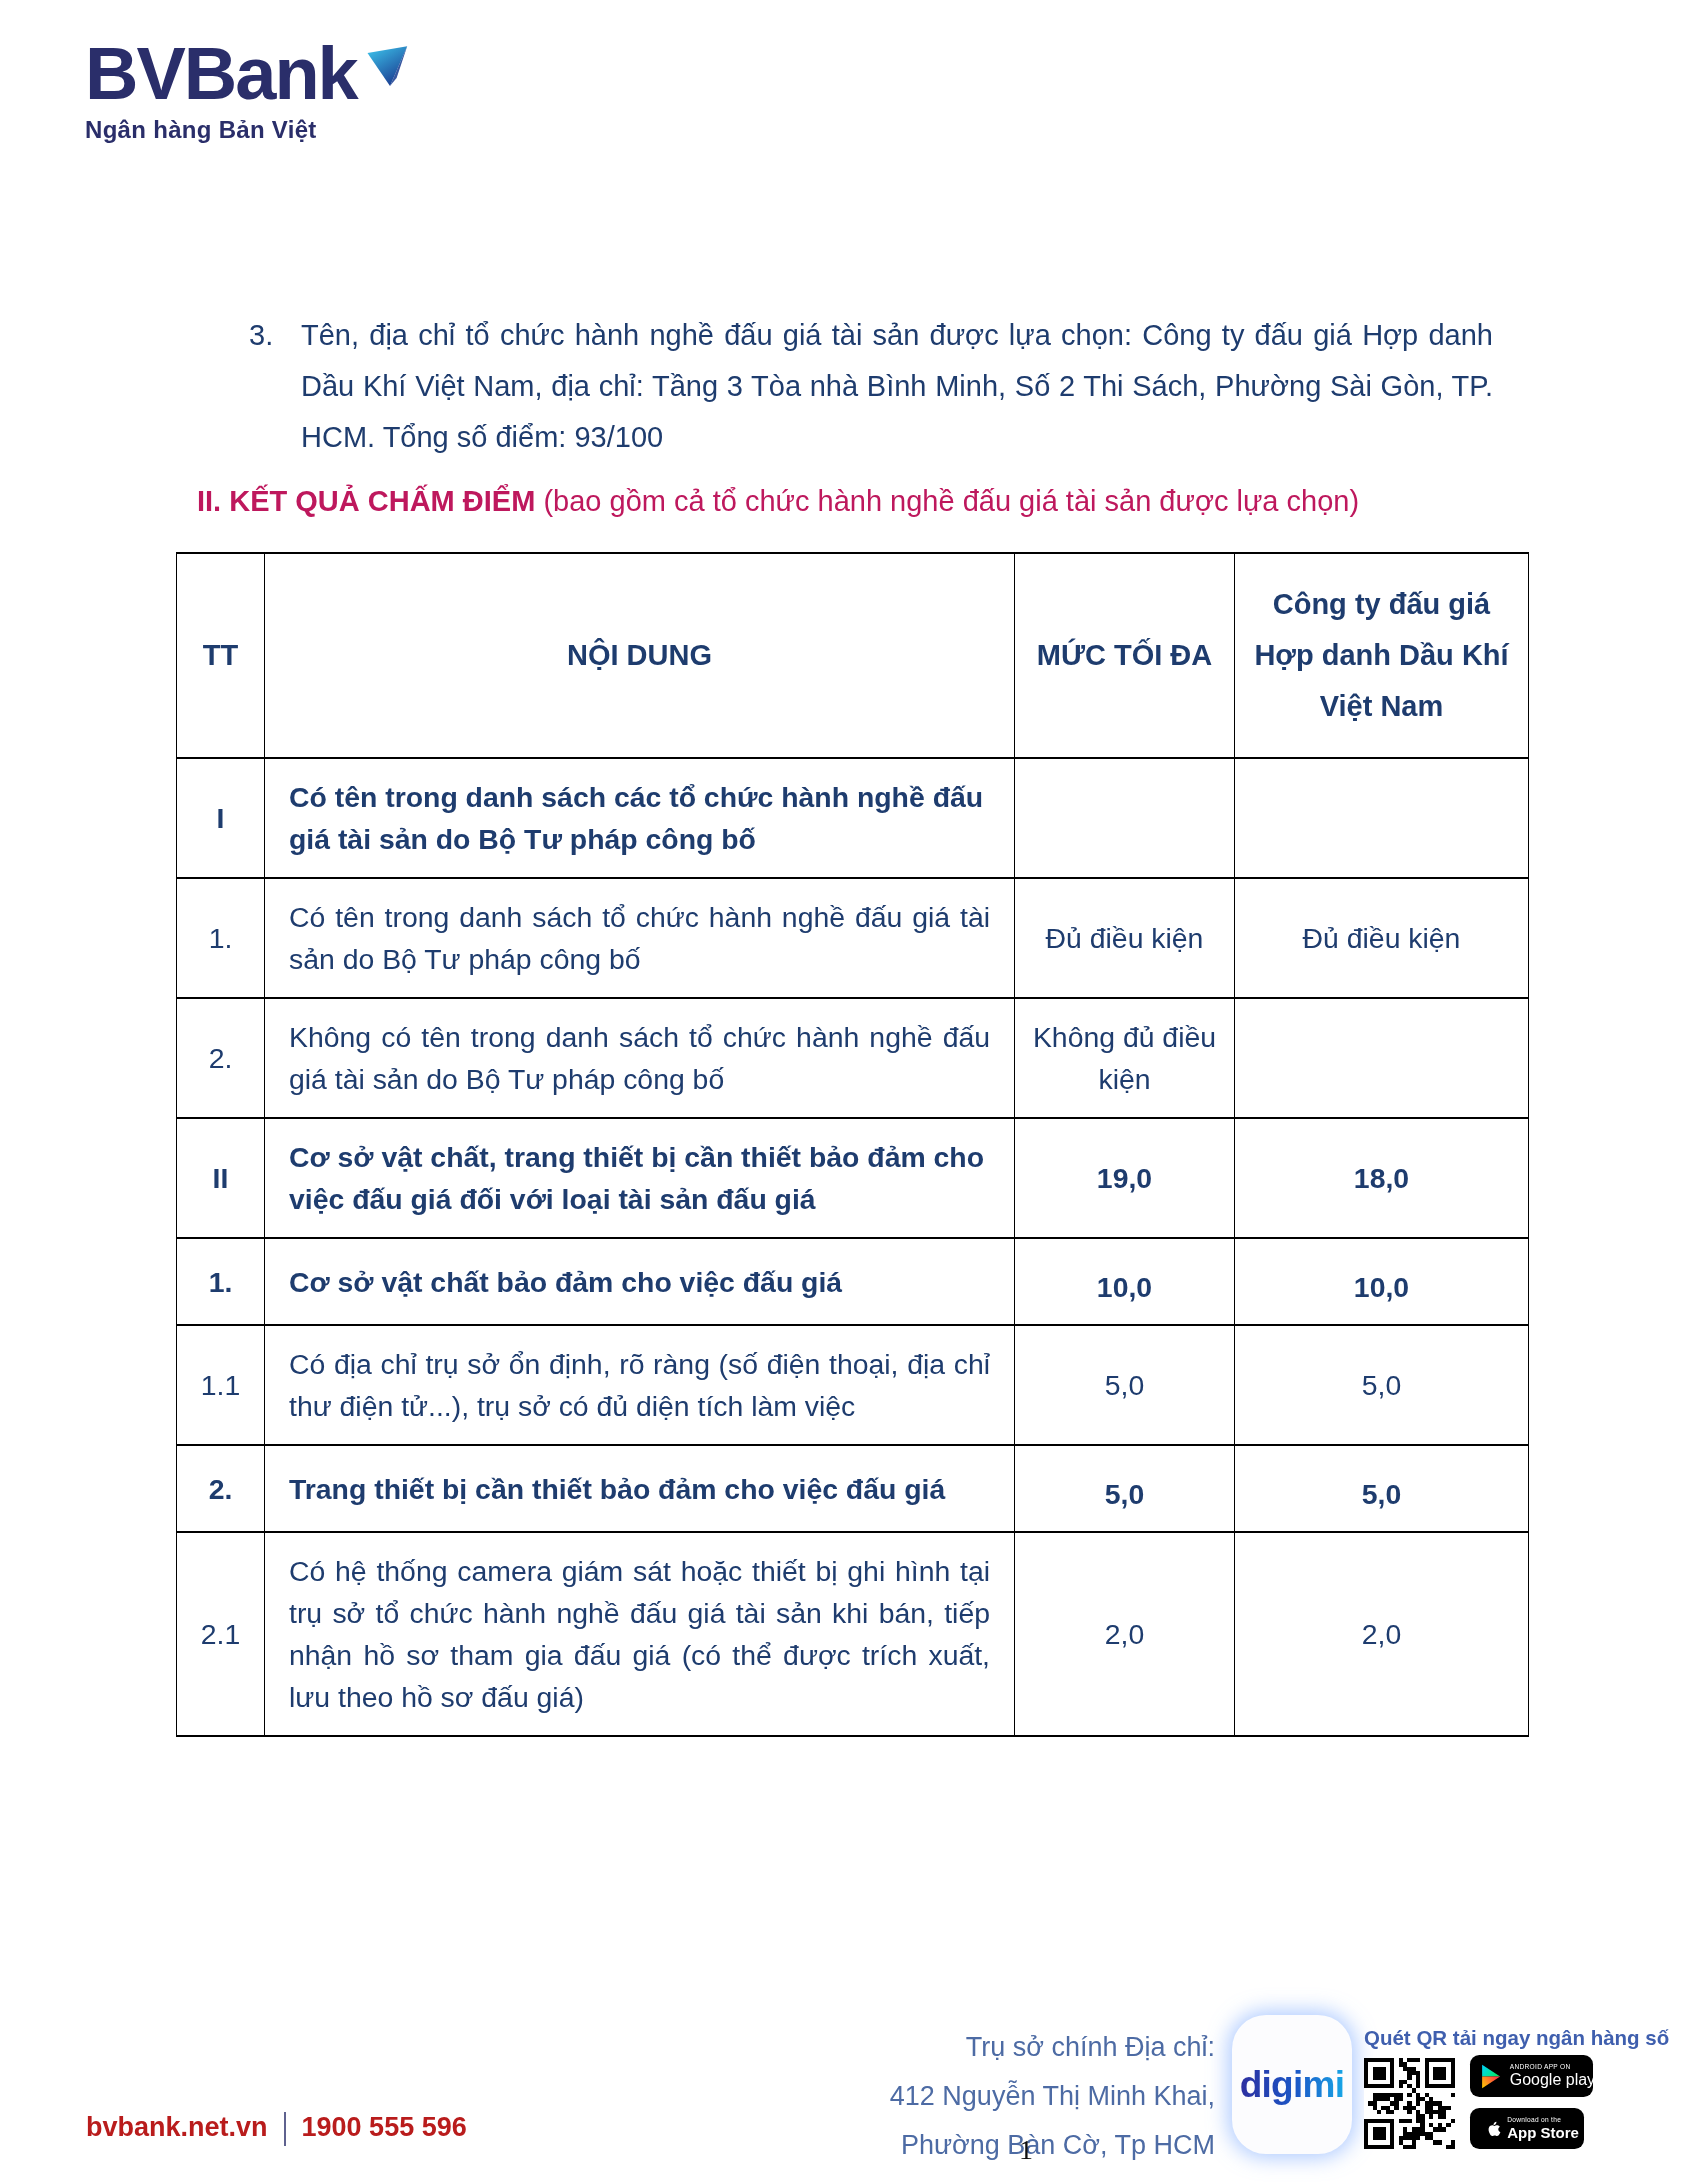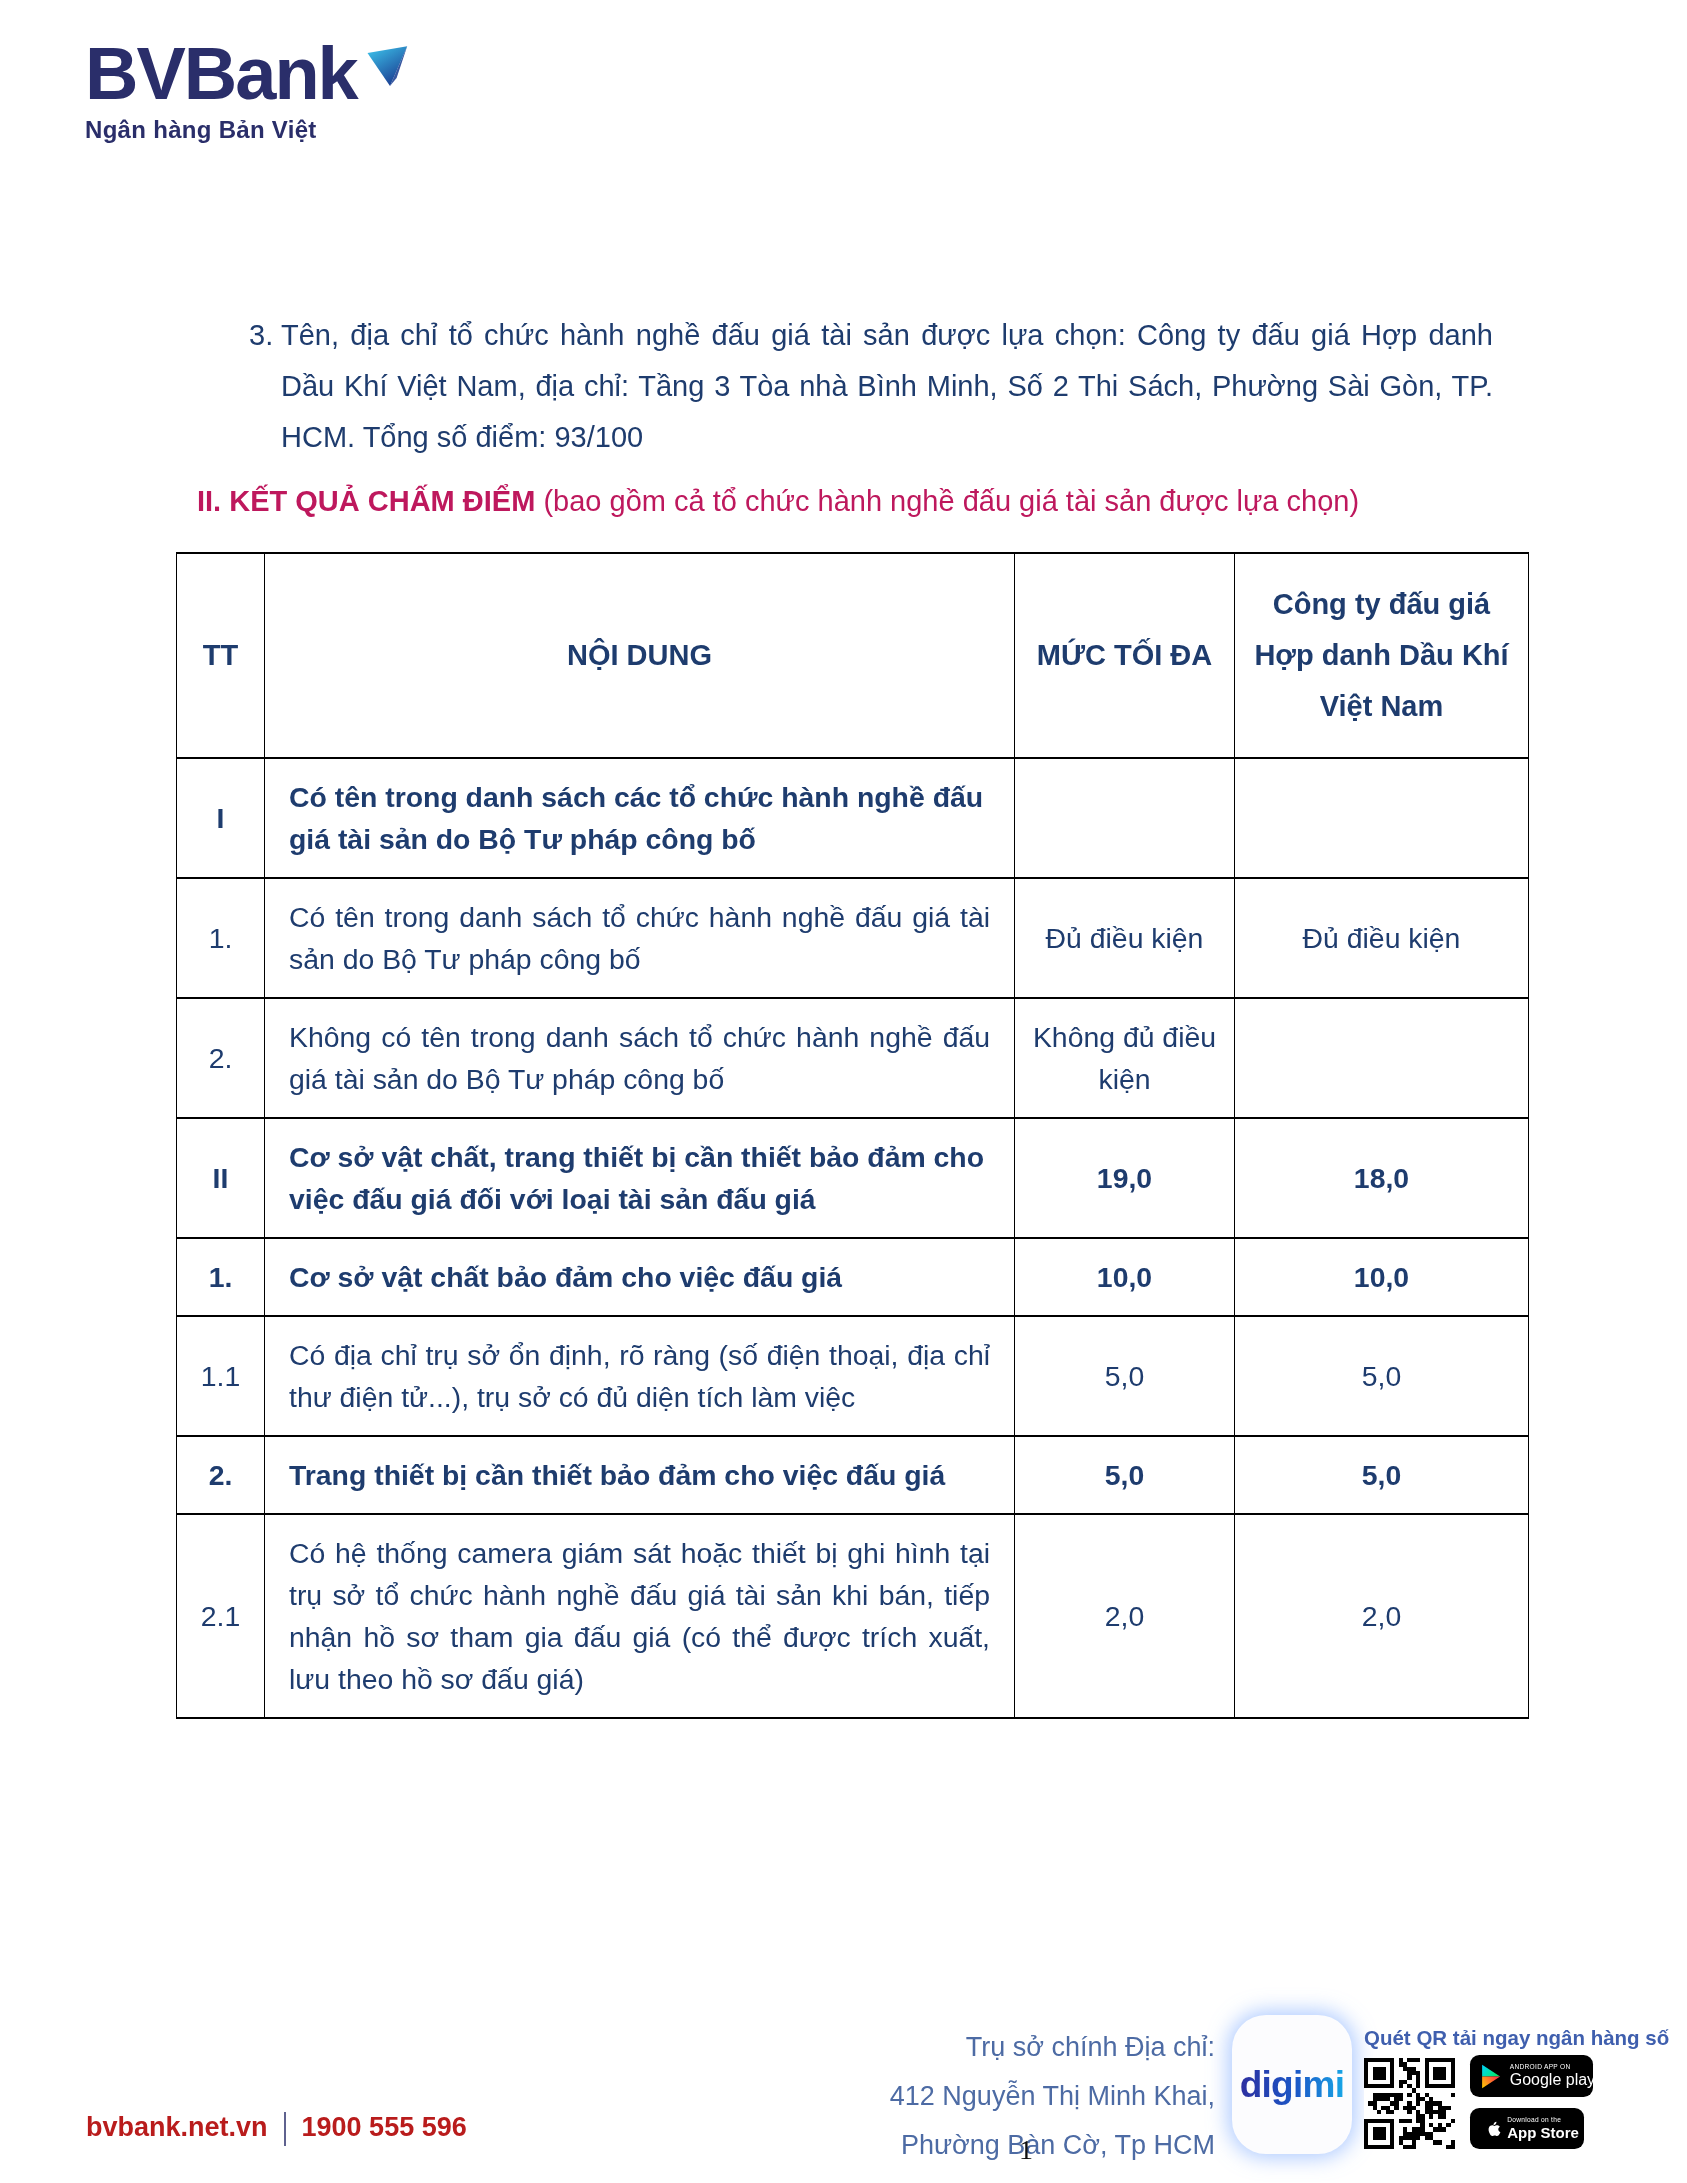--- a/index.html
+++ b/index.html
@@ -10,37 +10,37 @@
   
   .logo { position:absolute; left:85px; top:33px; }
   .brand-row { display:flex; align-items:flex-start;text-align:right; }
   .brand-text { font-size:74px; font-weight:700; color:#2a2e6a; letter-spacing:-2px; line-height:1.1; }
   .brand-arrow { margin-left:9.3px; margin-top:12px; }
   .tagline { font-size:24px; font-weight:700; color:#2a2e6a; letter-spacing:0.3px; margin-top:1.3px; }
 
   
   .intro { position:absolute; left:249px; top:310px; width:1244px; color:#1e3c6e; font-size:29px; line-height:51px; }
   .intro-number { position:absolute; left:0; top:0; }
-  .intro-lines { margin-left:32px; }
+  .intro-lines { margin-left:52px; }
   .intro-line { text-align:left; }
   .intro-line.fill { text-align:justify; text-align-last:justify; }
 
   
   .section-heading { position:absolute; left:197px; top:485px; color:#be185d; font-size:29px; white-space:nowrap; }
   .section-heading .hd-bold { font-weight:700; }
 
   
   table.score { position:absolute; left:176px; top:552px; width:1352px; border-collapse:collapse; color:#1e3c6e; table-layout:fixed; }
   table.score th, table.score td { border:1.3px solid #000; border-top-width:2.6px; border-bottom-width:2.6px; }
   table.score th { font-size:29px; font-weight:700; text-align:center; vertical-align:middle; padding:25px 13.2px; line-height:51px; }
   table.score td { font-size:28.4px; line-height:42px; vertical-align:middle; }
   td.tt { text-align:center; padding:16px 5.3px; }
   td.content { text-align:justify; padding:17px 24px; }
   td.val { text-align:center; padding:16px 9.3px; }
-  td.val.vtop { vertical-align:top; padding-top:17px; }
+  td.val.vtop { vertical-align:top; padding-top:27px; }
   tr.bold td { font-weight:700; }
   tr.bold td.content { text-align:left; text-align-last:auto; }
 
   
   .site { position:absolute; left:86px; top:2112px; display:flex; align-items:flex-start; color:#b91c1c; font-size:27px; font-weight:700; }
   .site-divider { display:inline-block; width:2px; height:34px; background:#2a2e6a; opacity:.75; margin:0 16px; }
 
   .address { position:absolute; left:781px; top:2023px; width:434px; text-align:right; color:#4d6ba4; font-size:27px; line-height:49px; }
 
   .page-number { position:absolute; left:1019px; top:2134px; color:#111; font-size:28px; font-family:"Liberation Serif","DejaVu Serif",serif; }

